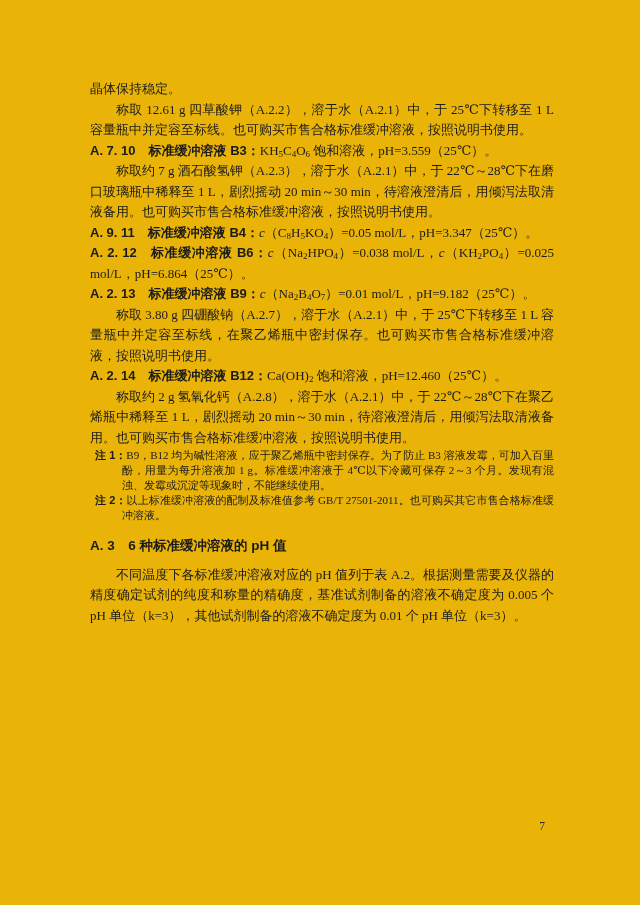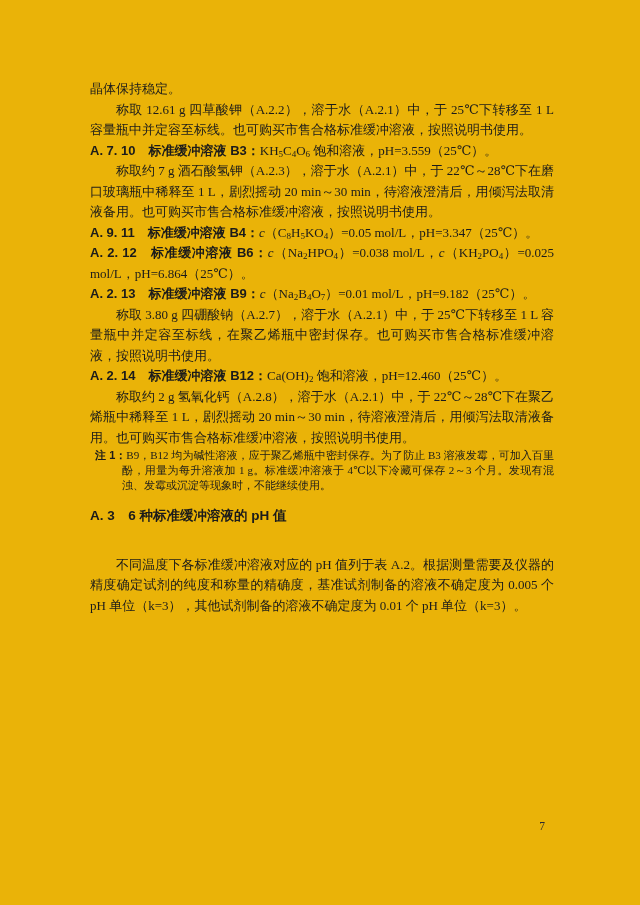--- a/index.html
+++ b/index.html
@@ -40,21 +40,21 @@
   .run-i {
     font-style: italic;
   }
   sub.run-sub {
     font-size: 9px;
     line-height: 0;
     vertical-align: -2px;
   }
   p.heading {
     margin-top: 13px;
-    margin-bottom: 28px;
+    margin-bottom: 8px;
     font-size: 13.5px;
   }
   p.note {
     font-size: 11px;
     line-height: 15px;
     margin-left: 5px;
     padding-left: 27px;
     text-indent: -27px;
   }
   .note-label {
@@ -81,17 +81,18 @@
       <p class="para body indent"><span>称取 12.61 g 四草酸钾（A.2.2），溶于水（A.2.1）中，于 25℃下转移至 1 L 容量瓶中并定容至标线。也可购买市售合格标准缓冲溶液，按照说明书使用。</span></p>
       <p class="para clause"><span class="run-b">A. 7. 10　标准缓冲溶液 B3：</span><span>KH</span><sub class="run-sub">5</sub><span>C</span><sub class="run-sub">4</sub><span>O</span><sub class="run-sub">6</sub><span> 饱和溶液，pH=3.559（25℃）。</span></p>
       <p class="para body indent"><span>称取约 7 g 酒石酸氢钾（A.2.3），溶于水（A.2.1）中，于 22℃～28℃下在磨口玻璃瓶中稀释至 1 L，剧烈摇动 20 min～30 min，待溶液澄清后，用倾泻法取清液备用。也可购买市售合格标准缓冲溶液，按照说明书使用。</span></p>
       <p class="para clause"><span class="run-b">A. 9. 11　标准缓冲溶液 B4：</span><span class="run-i">c</span><span>（C</span><sub class="run-sub">8</sub><span>H</span><sub class="run-sub">5</sub><span>KO</span><sub class="run-sub">4</sub><span>）=0.05 mol/L，pH=3.347（25℃）。</span></p>
       <p class="para clause"><span class="run-b">A. 2. 12　标准缓冲溶液 B6：</span><span class="run-i">c</span><span>（Na</span><sub class="run-sub">2</sub><span>HPO</span><sub class="run-sub">4</sub><span>）=0.038 mol/L，</span><span class="run-i">c</span><span>（KH</span><sub class="run-sub">2</sub><span>PO</span><sub class="run-sub">4</sub><span>）=0.025 mol/L，pH=6.864（25℃）。</span></p>
       <p class="para clause"><span class="run-b">A. 2. 13　标准缓冲溶液 B9：</span><span class="run-i">c</span><span>（Na</span><sub class="run-sub">2</sub><span>B</span><sub class="run-sub">4</sub><span>O</span><sub class="run-sub">7</sub><span>）=0.01 mol/L，pH=9.182（25℃）。</span></p>
       <p class="para body indent"><span>称取 3.80 g 四硼酸钠（A.2.7），溶于水（A.2.1）中，于 25℃下转移至 1 L 容量瓶中并定容至标线，在聚乙烯瓶中密封保存。也可购买市售合格标准缓冲溶液，按照说明书使用。</span></p>
       <p class="para clause"><span class="run-b">A. 2. 14　标准缓冲溶液 B12：</span><span>Ca(OH)</span><sub class="run-sub">2</sub><span> 饱和溶液，pH=12.460（25℃）。</span></p>
       <p class="para body indent"><span>称取约 2 g 氢氧化钙（A.2.8），溶于水（A.2.1）中，于 22℃～28℃下在聚乙烯瓶中稀释至 1 L，剧烈摇动 20 min～30 min，待溶液澄清后，用倾泻法取清液备用。也可购买市售合格标准缓冲溶液，按照说明书使用。</span></p>
       <p class="para note"><span class="note-label">注 1：</span><span>B9，B12 均为碱性溶液，应于聚乙烯瓶中密封保存。为了防止 B3 溶液发霉，可加入百里酚，用量为每升溶液加 1 g。标准缓冲溶液于 4℃以下冷藏可保存 2～3 个月。发现有混浊、发霉或沉淀等现象时，不能继续使用。</span></p>
+      <p class="para note"><span class="note-label">注 2：</span><span>以上标准缓冲溶液的配制及标准值参考 GB/T 27501-2011。也可购买其它市售合格标准缓冲溶液。</span></p>
       <p class="para heading"><span class="run-b">A. 3　6 种标准缓冲溶液的 pH 值</span></p>
       <p class="para body indent"><span>不同温度下各标准缓冲溶液对应的 pH 值列于表 A.2。根据测量需要及仪器的精度确定试剂的纯度和称量的精确度，基准试剂制备的溶液不确定度为 0.005 个 pH 单位（k=3），其他试剂制备的溶液不确定度为 0.01 个 pH 单位（k=3）。</span></p>
     </div>
   <div class="page-number">7</div>
 </div>
 
 </body></html>

